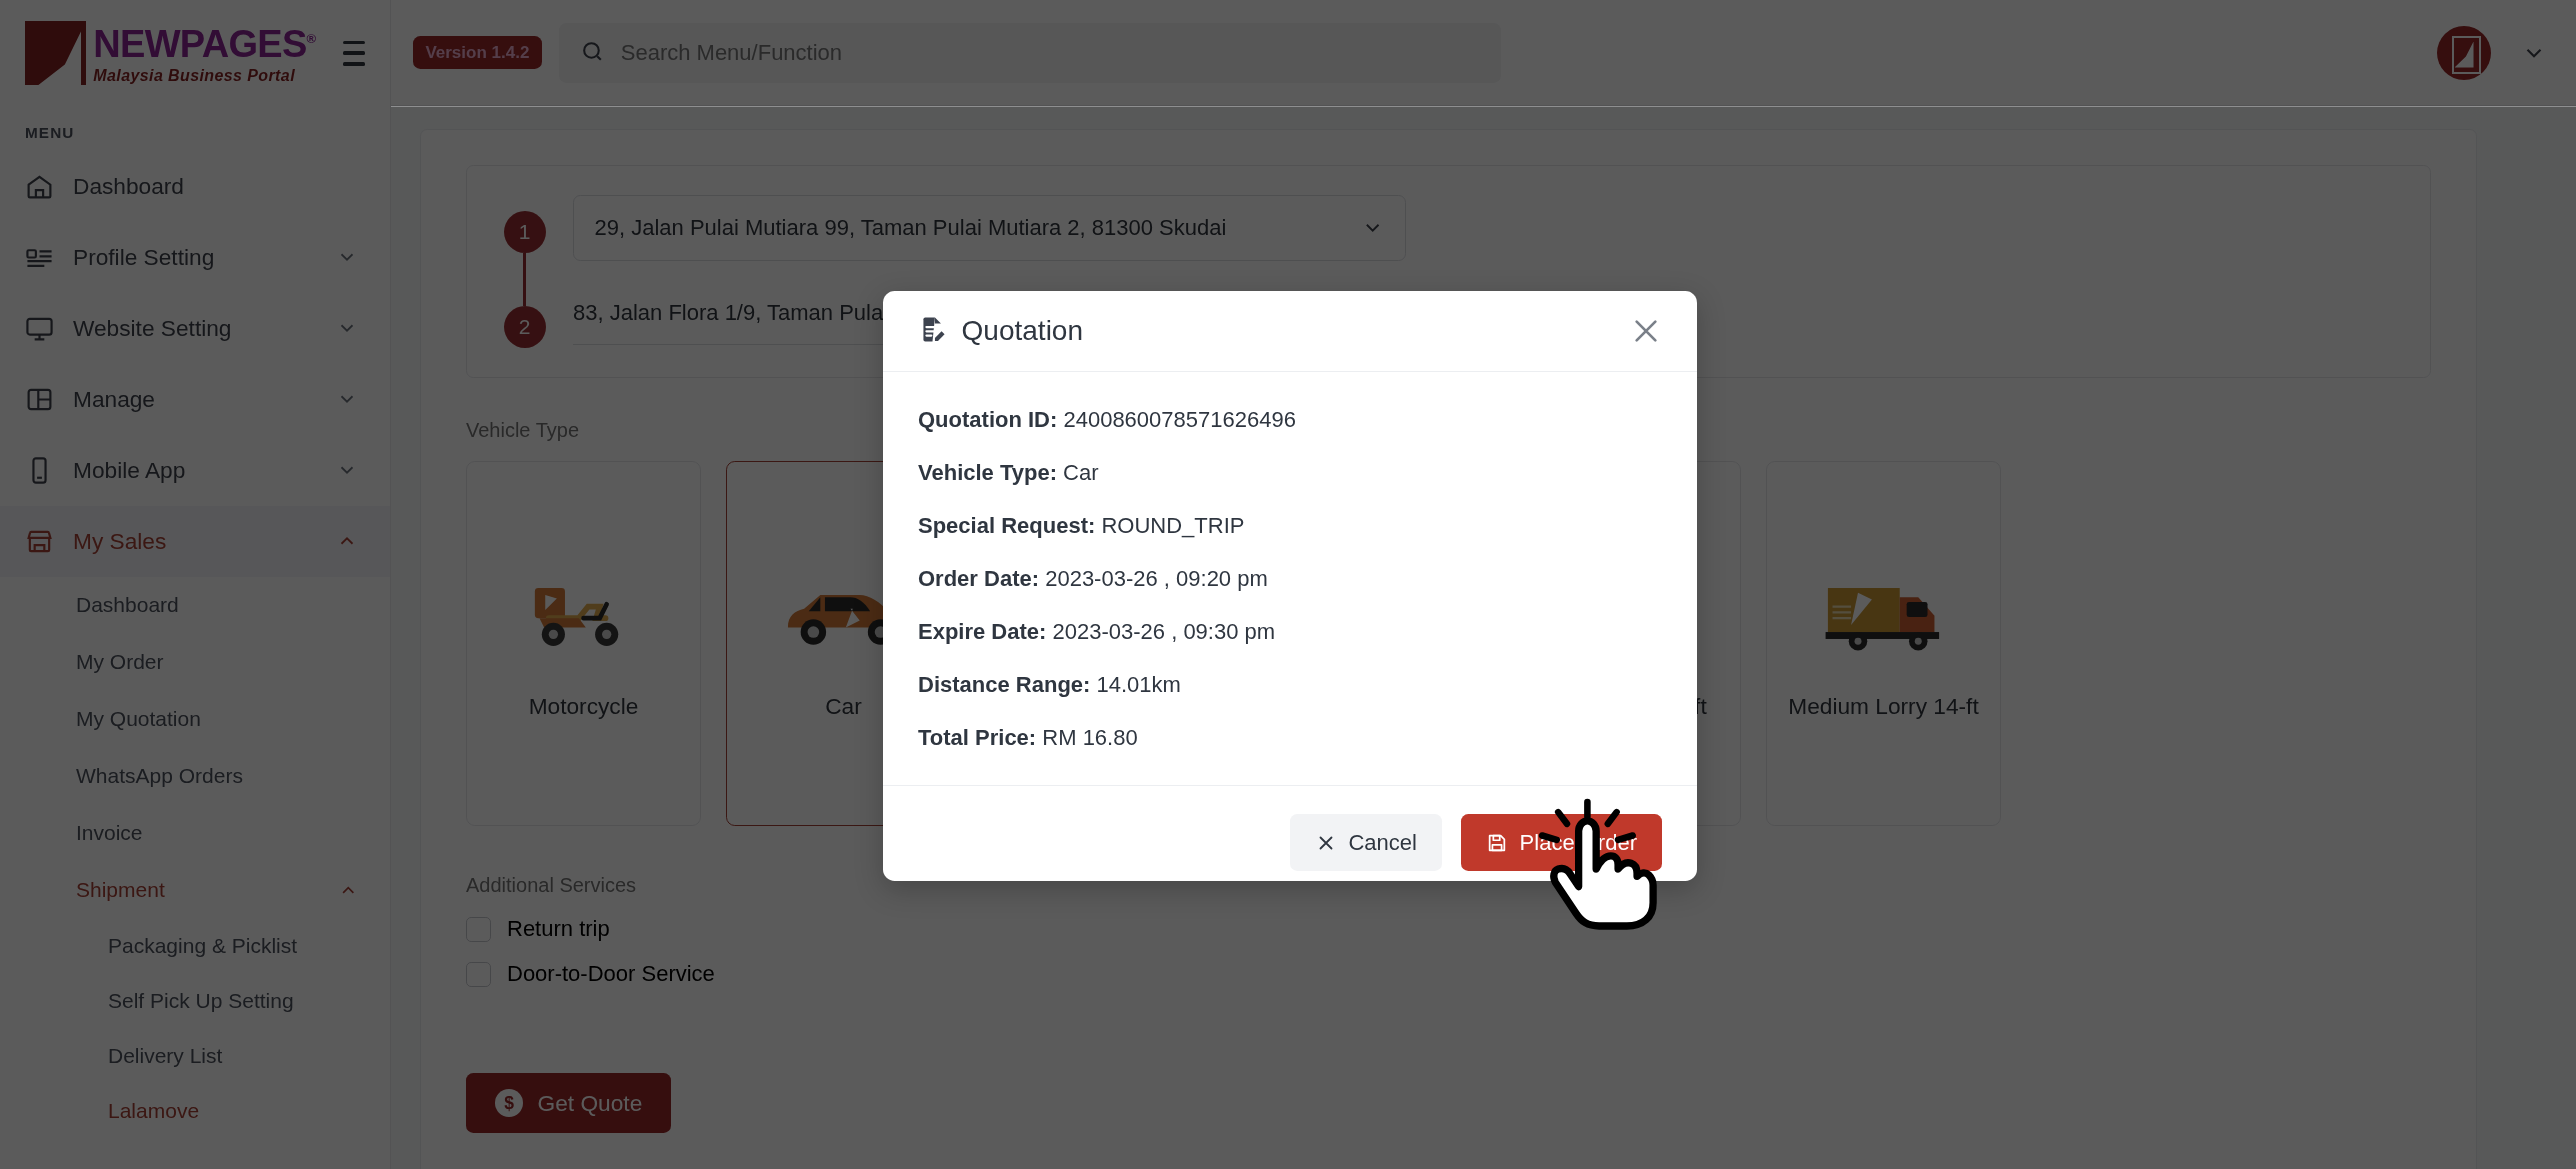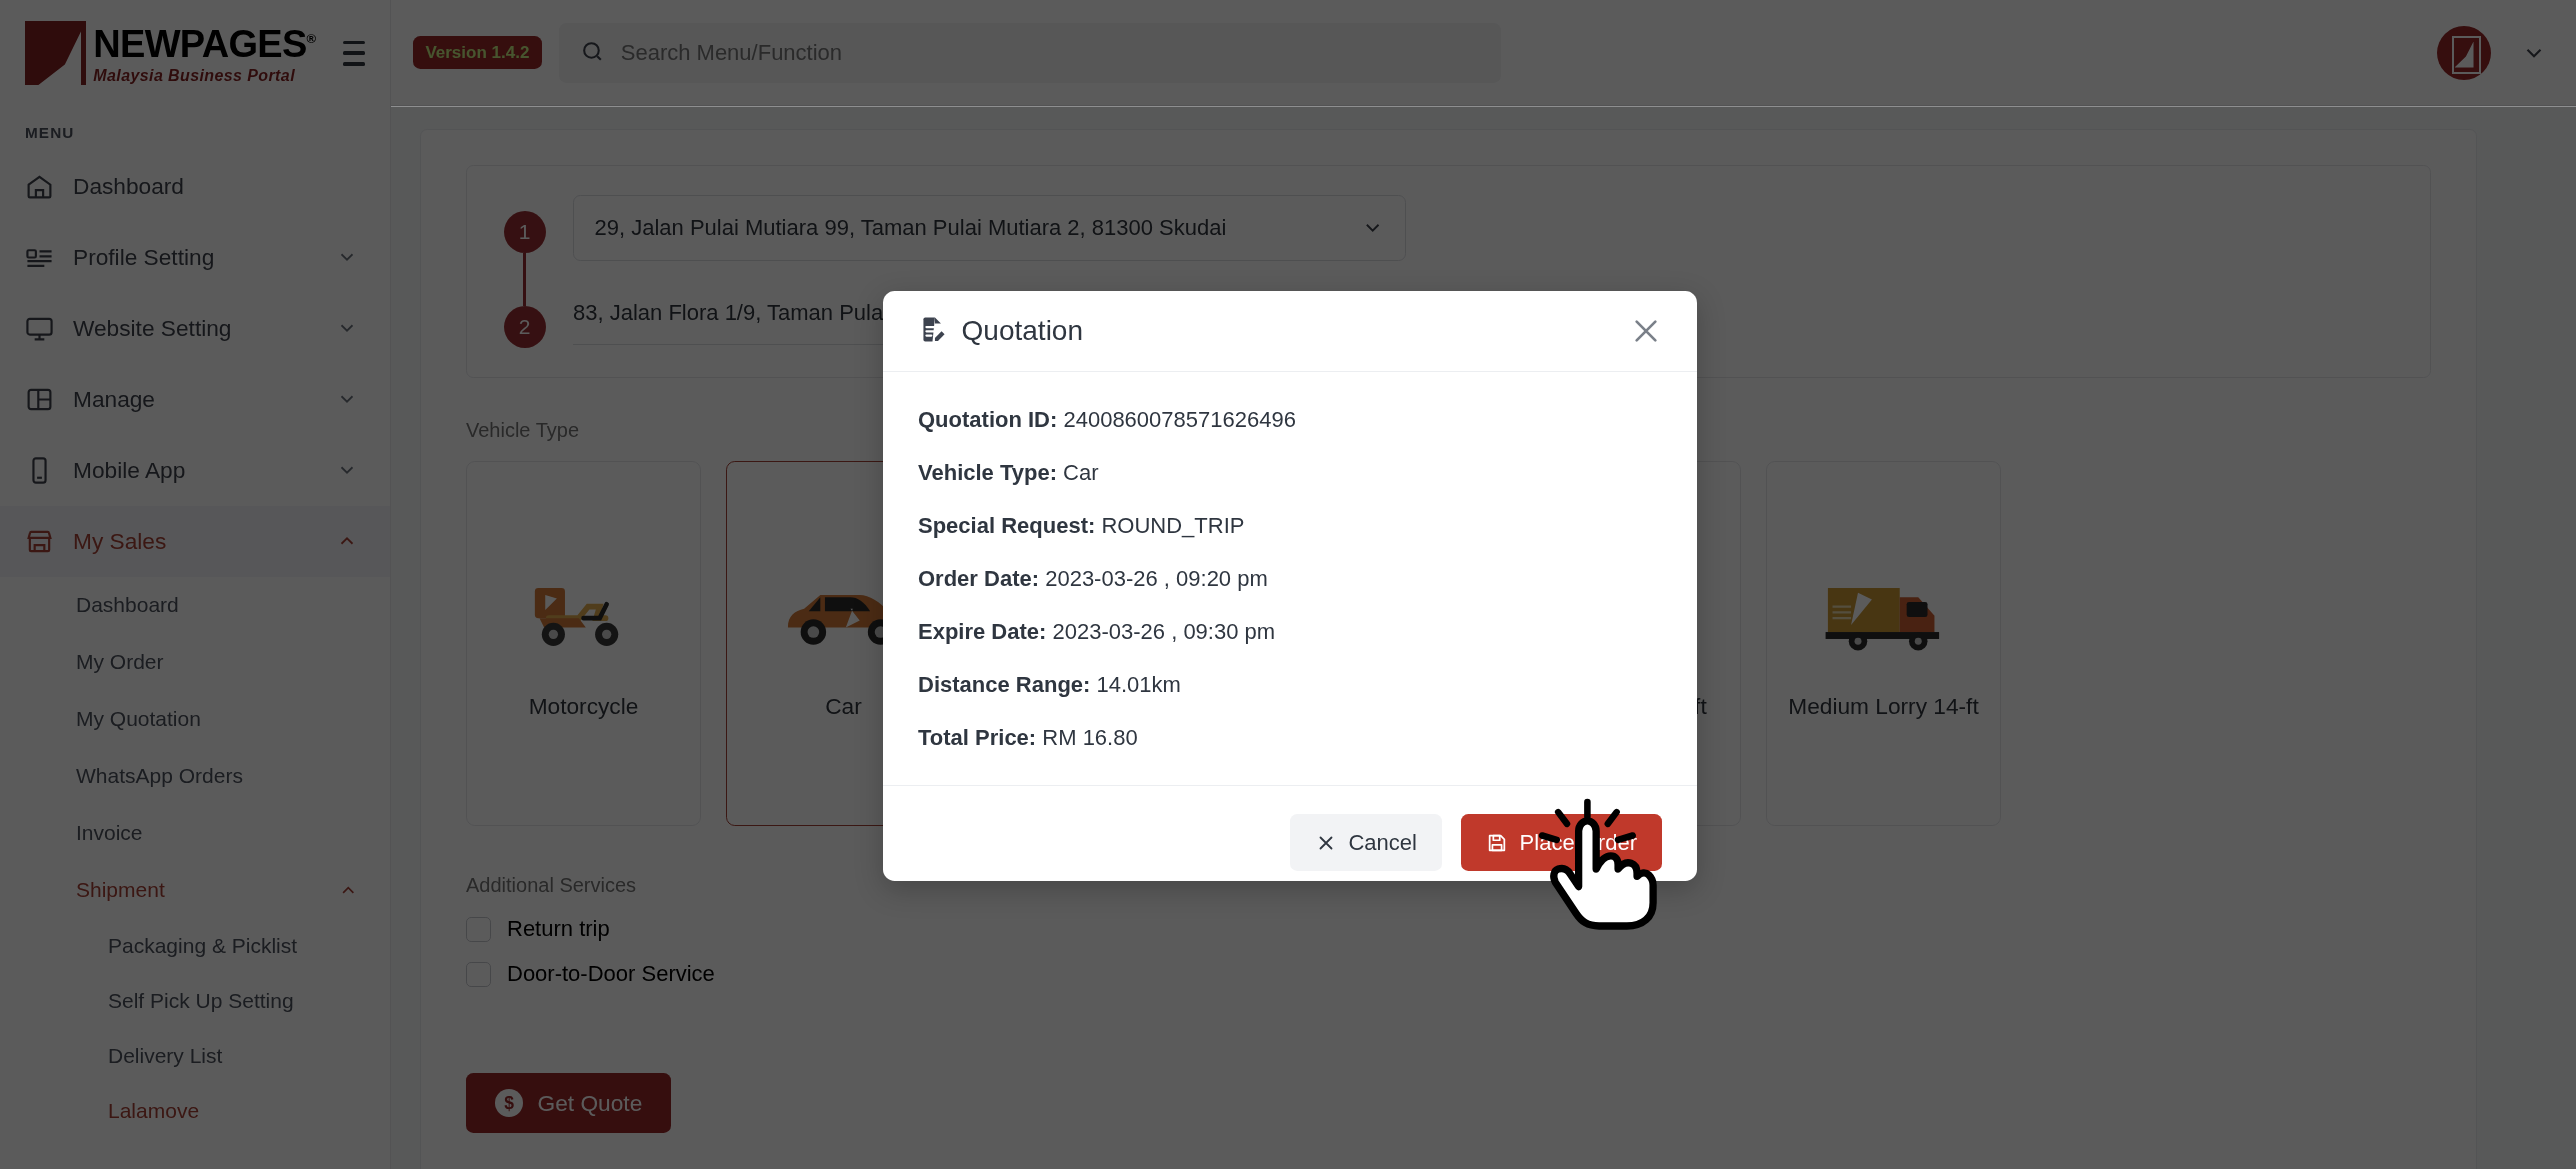--- a/index.html
+++ b/index.html
@@ -44,21 +44,21 @@
   }
   .logo-mark::after {
     content: "";
     position: absolute; left: 22%; top: 16%;
     width: 70%; height: 84%;
     background: #ffffff;
     clip-path: polygon(100% 0, 100% 100%, 0 100%, 62% 62%);
   }
   .logo-text { line-height: 1; padding-top: 4.4px; }
   .logo-title {
-    font-size: 38px; font-weight: 800; color: #000000;
+    font-size: 38px; font-weight: 800; color: #a21caf;
     letter-spacing: -0.7px; font-family: "Liberation Sans", sans-serif;
   }
   .logo-title sup { font-size: 13px; vertical-align: super; }
   .logo-sub {
     font-size: 16px; font-style: italic; font-weight: 700;
     color: #9e1b1b; letter-spacing: 0.4px; margin-top: 4.4px;
   }
   #hamburger {
     margin-left: 13px;
     width: 32px; height: 25px;
@@ -104,21 +104,21 @@
   #topbar {
     position: absolute; left: 391px; top: 0;
     width: 2185px; height: 106px;
     background: #ffffff;
     border-bottom: 0.7px solid #e6e8ec;
     display: flex; align-items: center;
     padding: 0 29px 0 22px;
     gap: 17.5px;
   }
   #version-badge {
-    background: #b32020; color: #bef264;
+    background: #b32020; color: #f9a8d4;
     font-size: 17px; font-weight: 700;
     padding: 6.6px 12.4px; border-radius: 7.3px;
     white-space: nowrap;
     text-align: right;
   }
   #search-box {
     flex: 1; max-width: 1469px;
     height: 60px; background: #f1f2f4;
     border-radius: 7.3px;
     display: flex; align-items: center;

